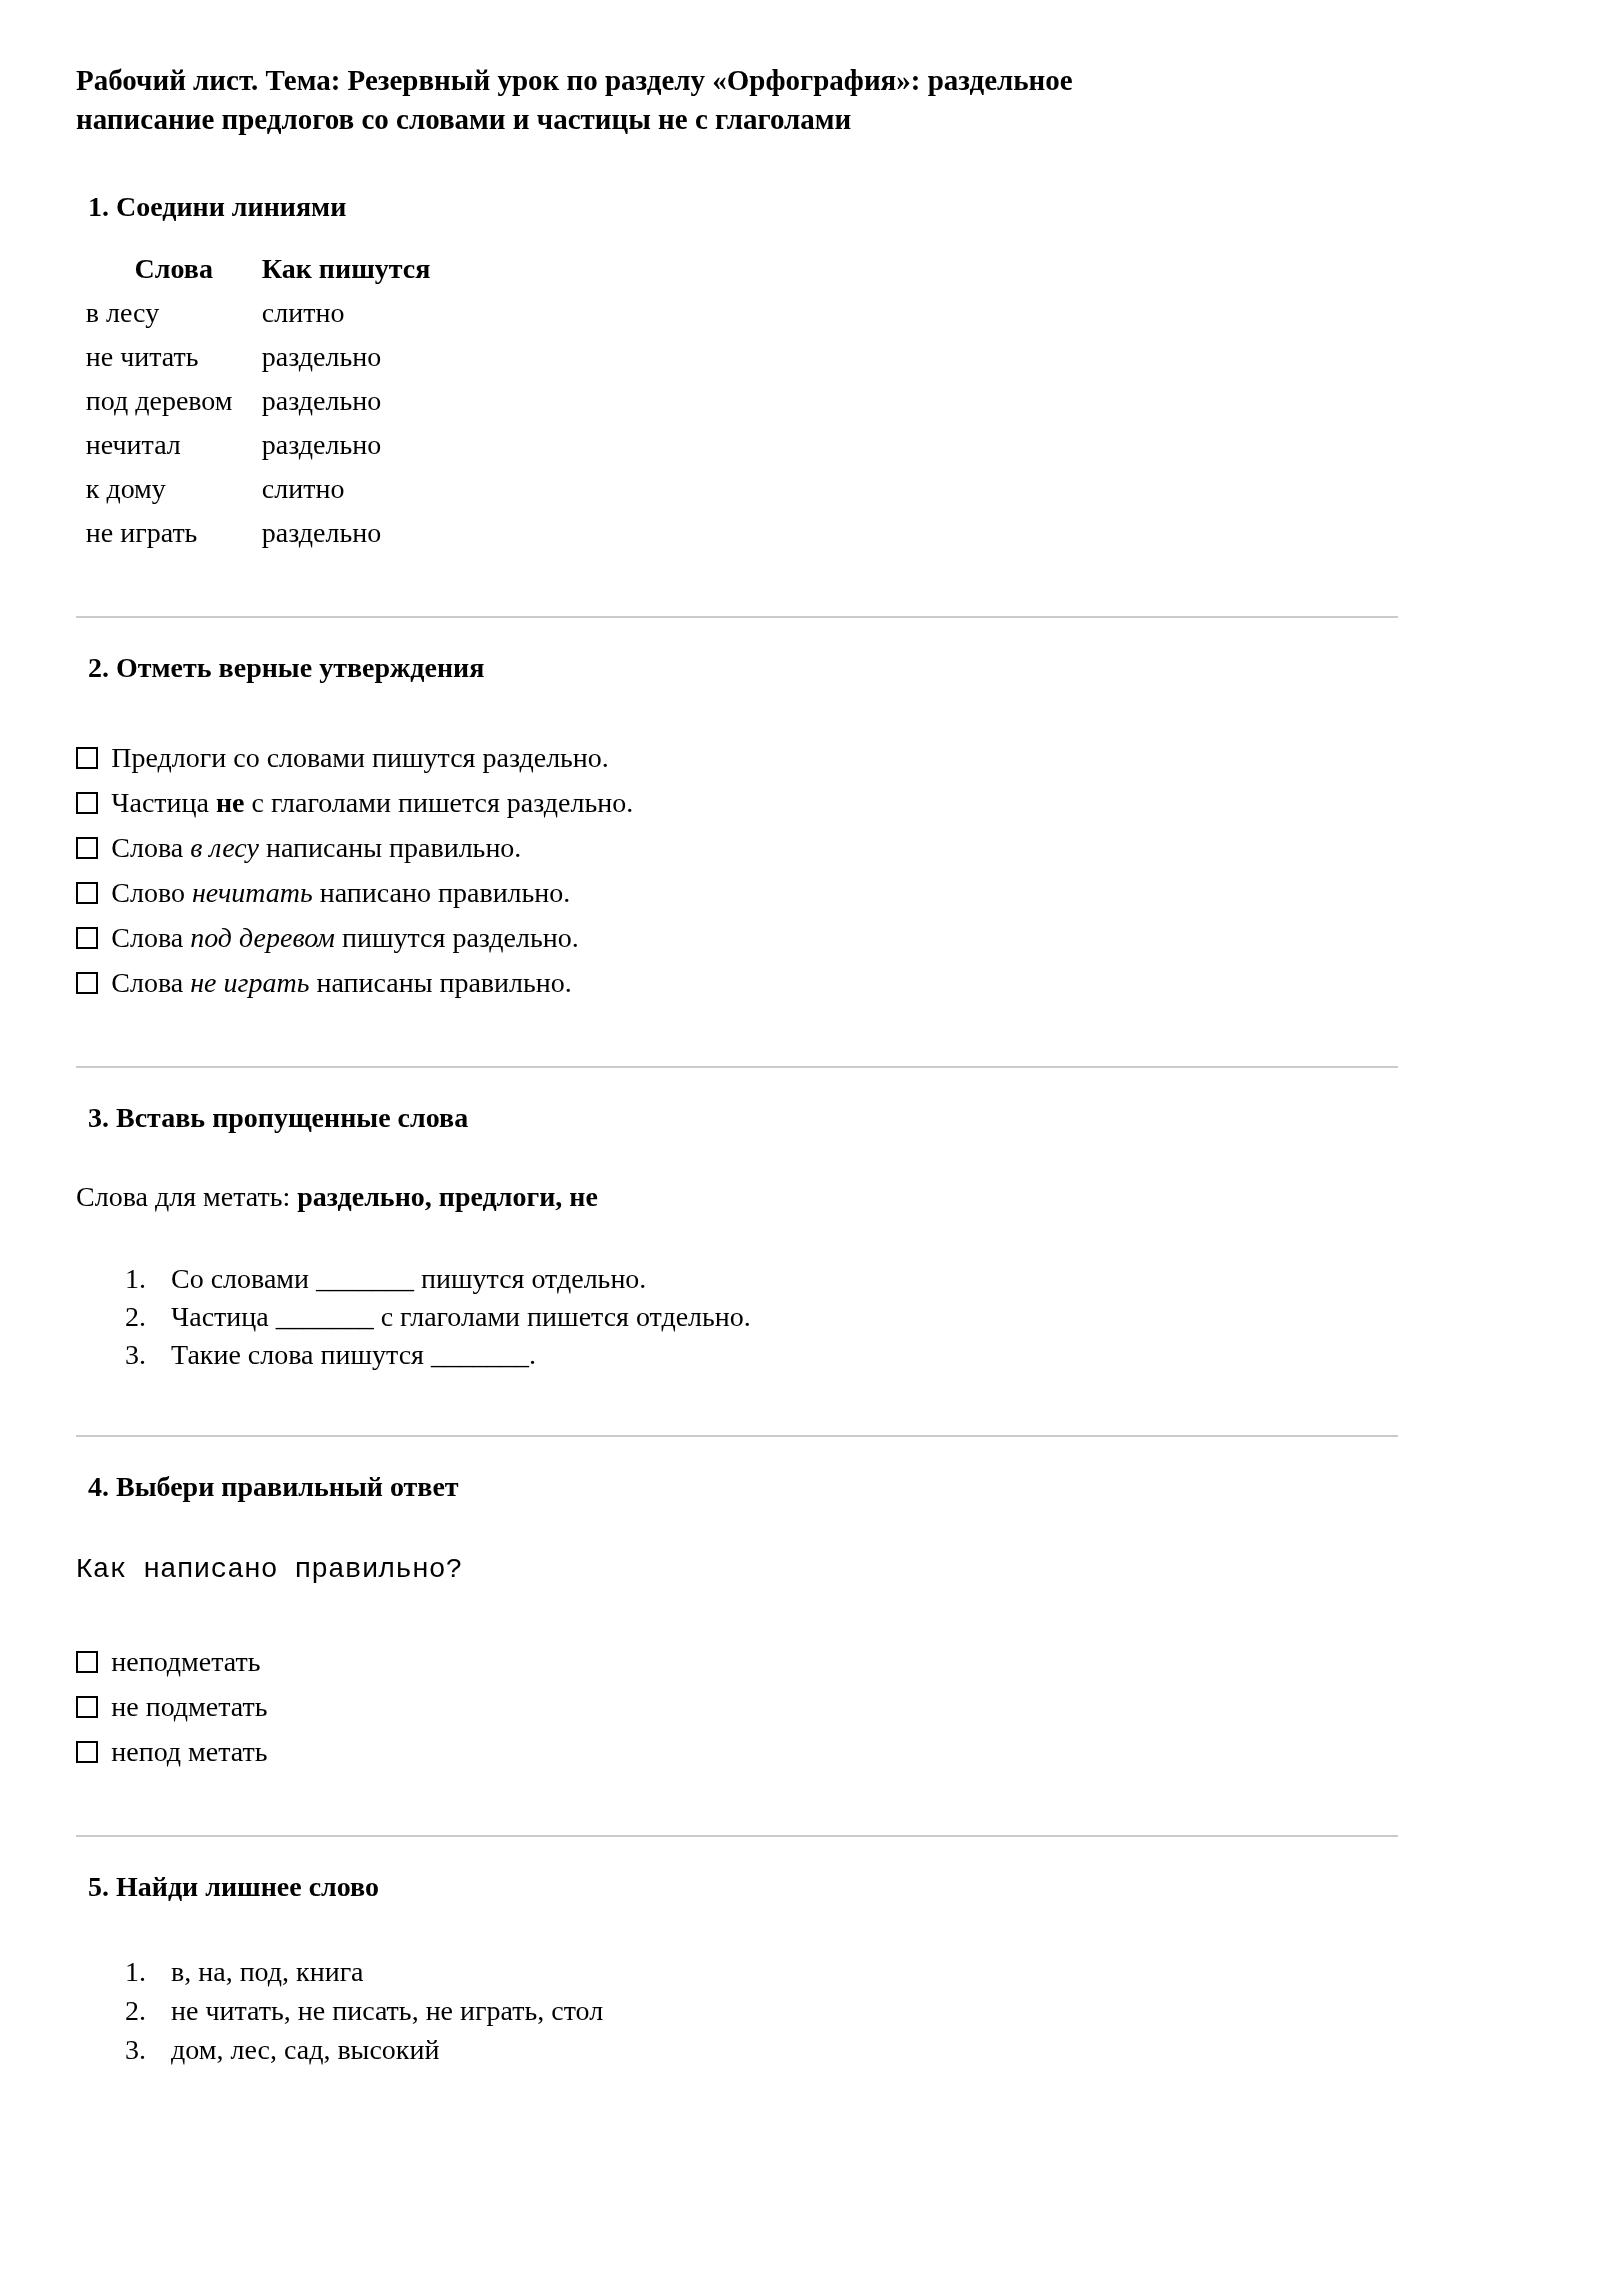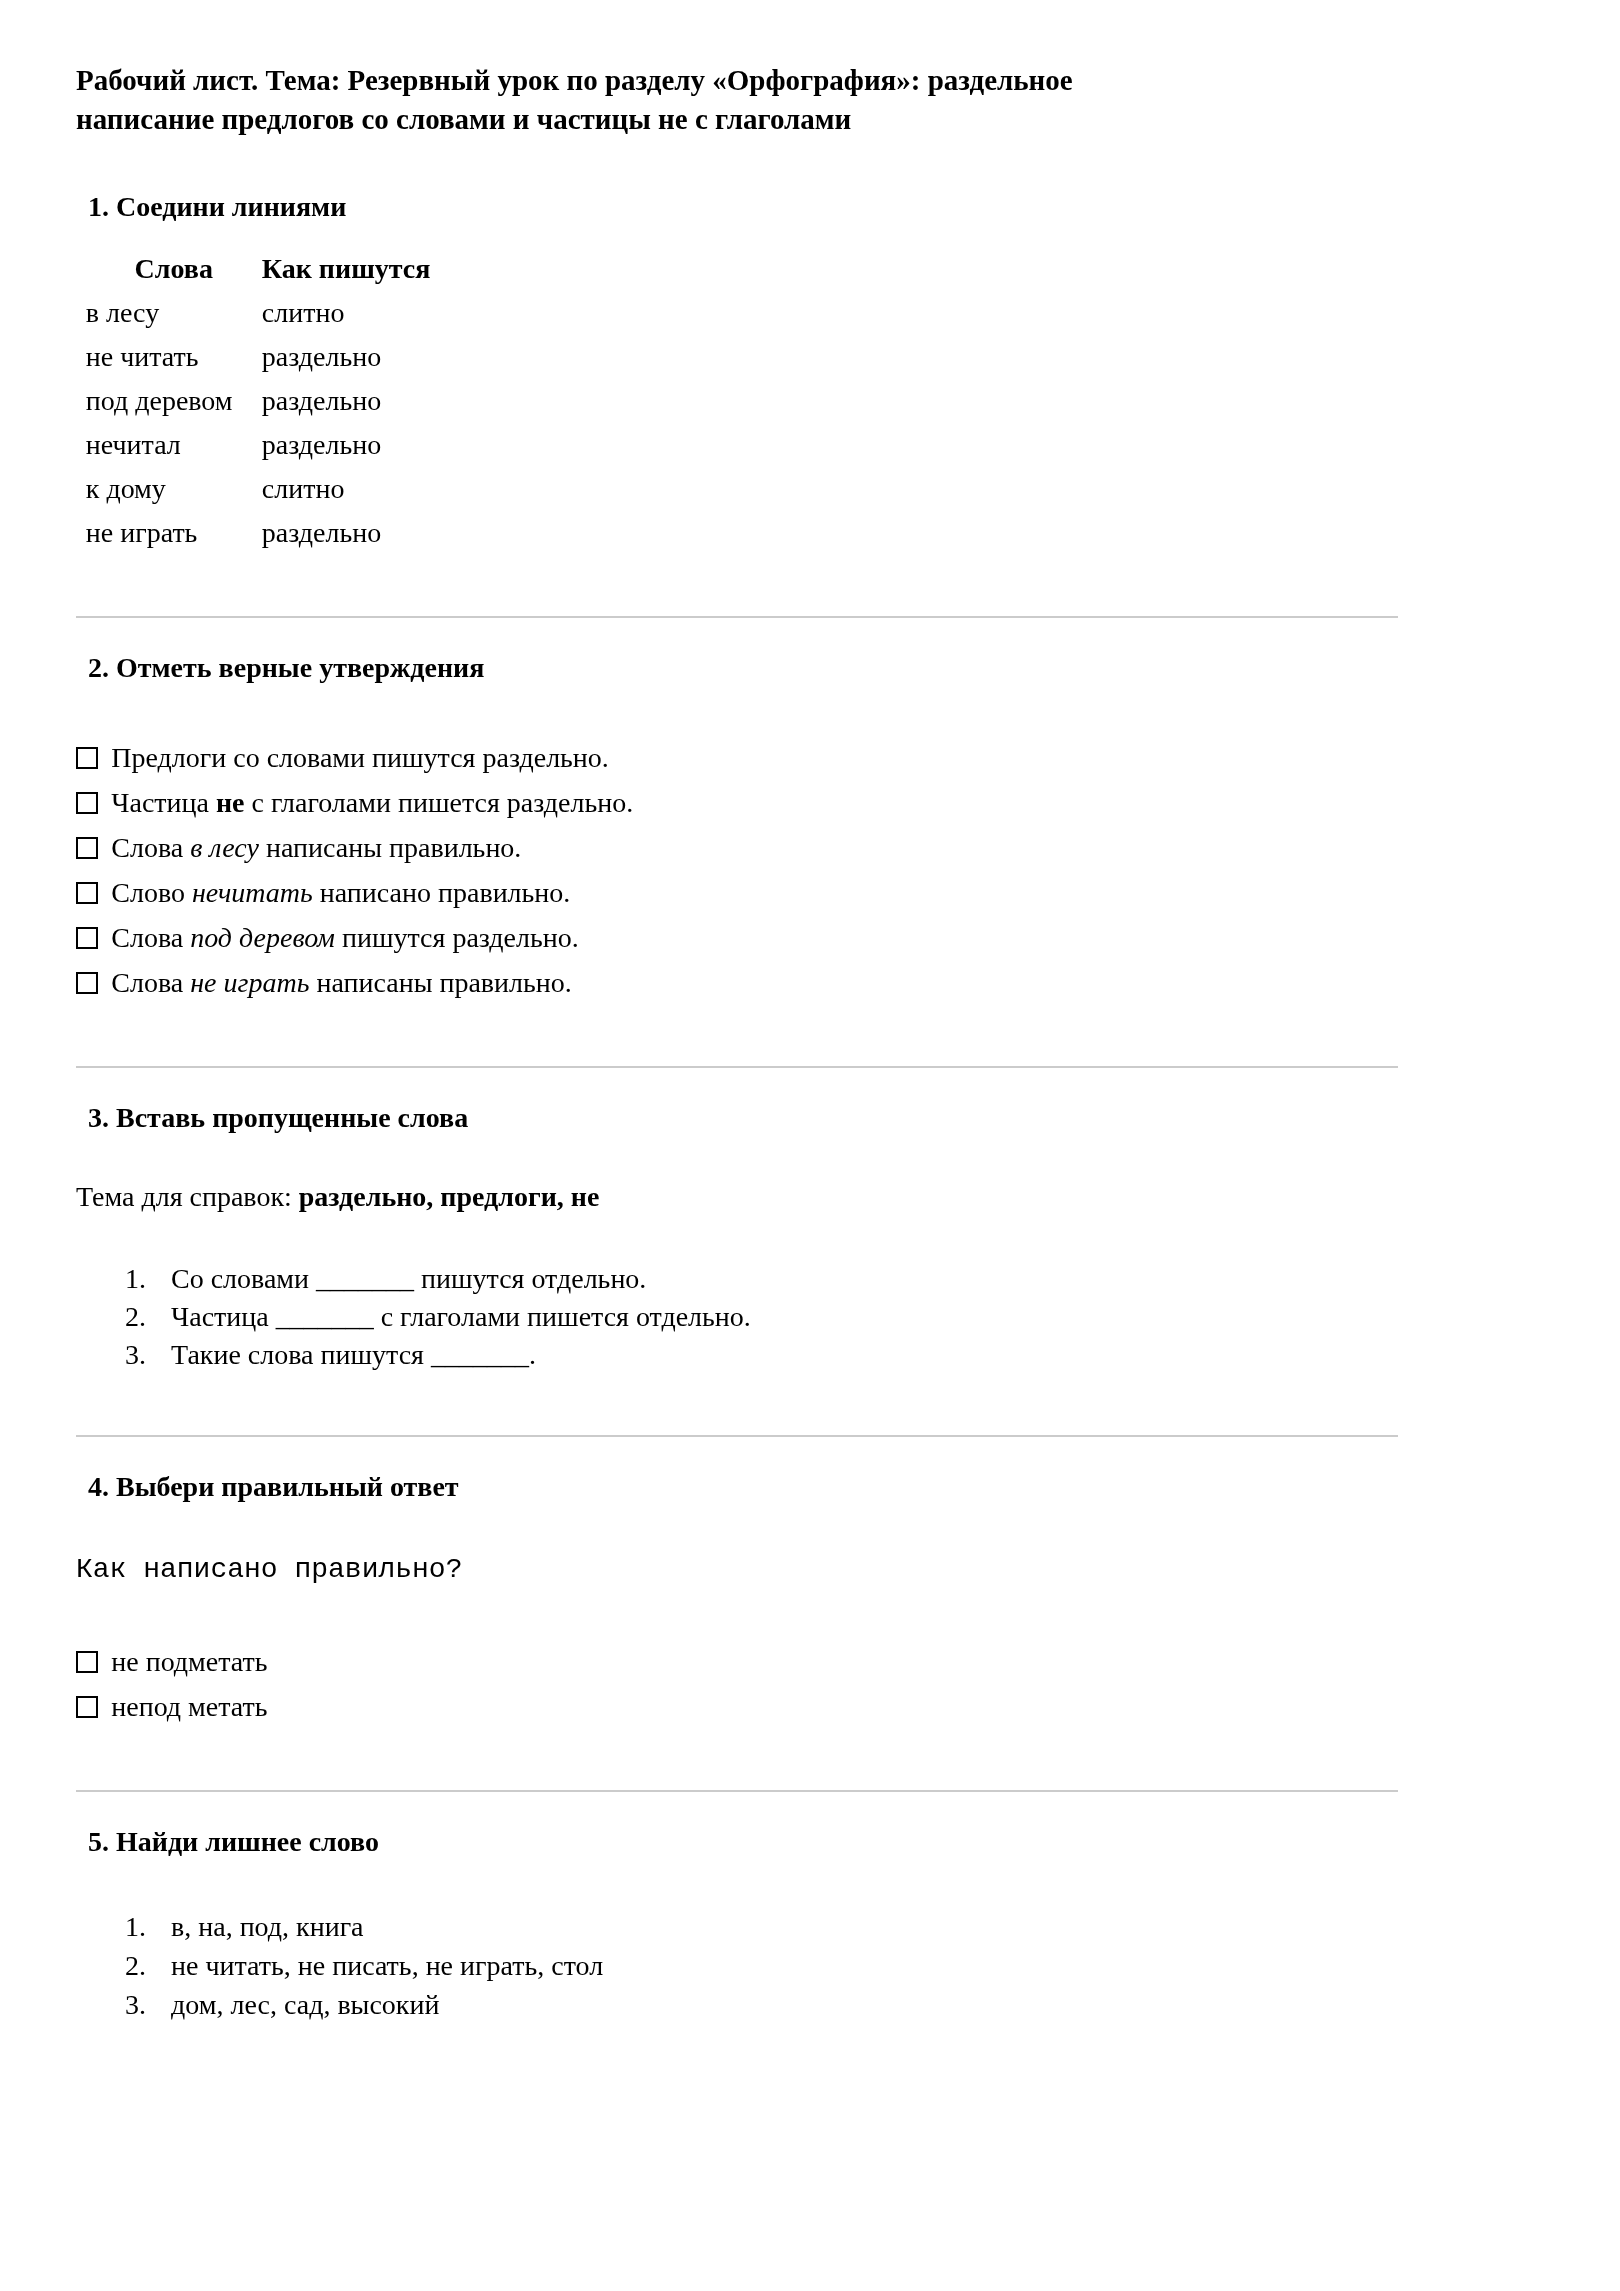--- a/index.html
+++ b/index.html
@@ -158,21 +158,21 @@
       <div class="check-item">
         <span class="checkbox"></span><span><span>Слова </span><span class="italic">не играть</span><span> написаны правильно.</span></span>
       </div>
     </div>
   </section>
 
   <hr class="divider">
 
   <section>
     <h2 class="section-heading" style="margin-top:0;">3. Вставь пропущенные слова</h2>
-    <p class="hint"><span>Тема для справок: </span><span class="bold">раздельно, предлоги, не</span></p>
+    <p class="hint"><span>Слова для метать: </span><span class="bold">раздельно, предлоги, не</span></p>
     <ol class="num-list tight">
       <li>
           <span class="num">1.</span>
           <span>Со словами _______ пишутся отдельно.</span>
         </li>
       <li>
           <span class="num">2.</span>
           <span>Частица _______ с глаголами пишется отдельно.</span>
         </li>
       <li>
@@ -182,20 +182,23 @@
     </ol>
   </section>
 
   <hr class="divider">
 
   <section>
     <h2 class="section-heading" style="margin-top:0;">4. Выбери правильный ответ</h2>
     <p class="question">Как написано правильно?</p>
     <div class="check-list" style="margin-top:47px;">
       <div class="check-item">
+        <span class="checkbox"></span><span>неподметать</span>
+      </div>
+      <div class="check-item">
         <span class="checkbox"></span><span>не подметать</span>
       </div>
       <div class="check-item">
         <span class="checkbox"></span><span>непод метать</span>
       </div>
     </div>
   </section>
 
   <hr class="divider">
 

